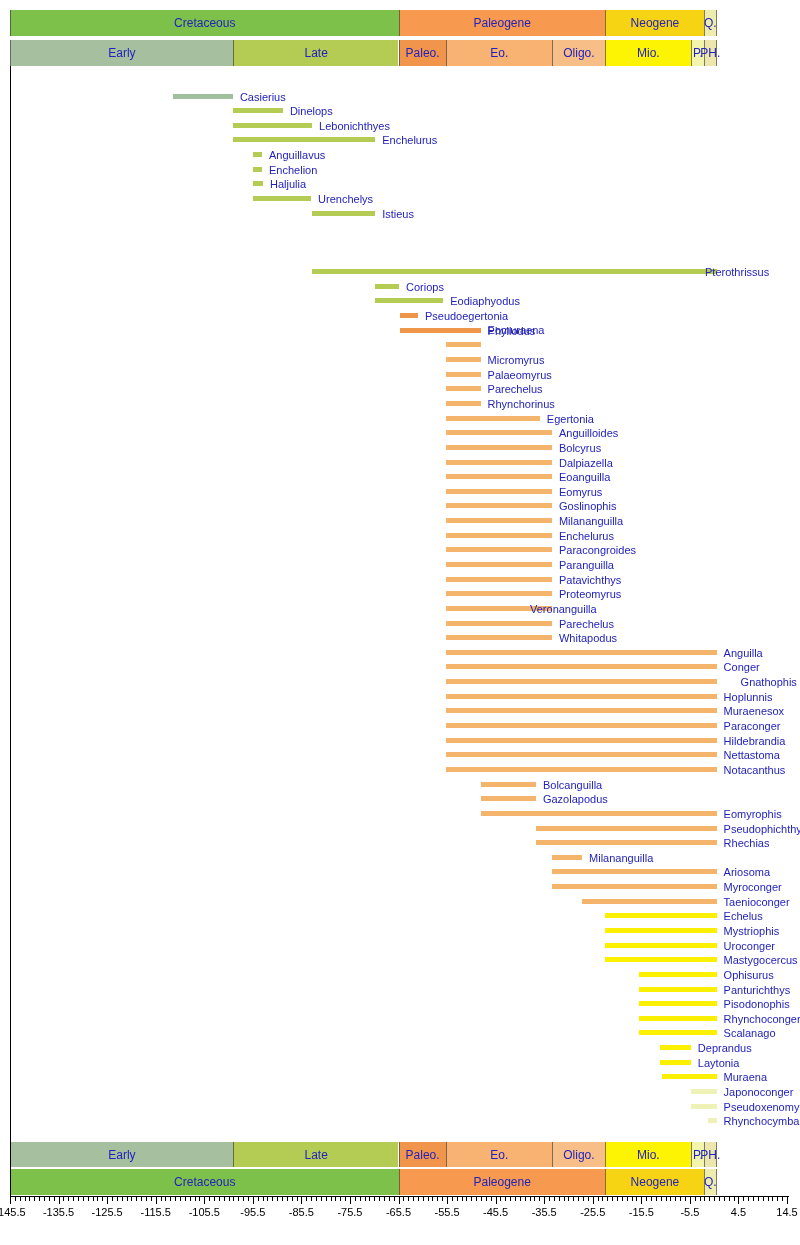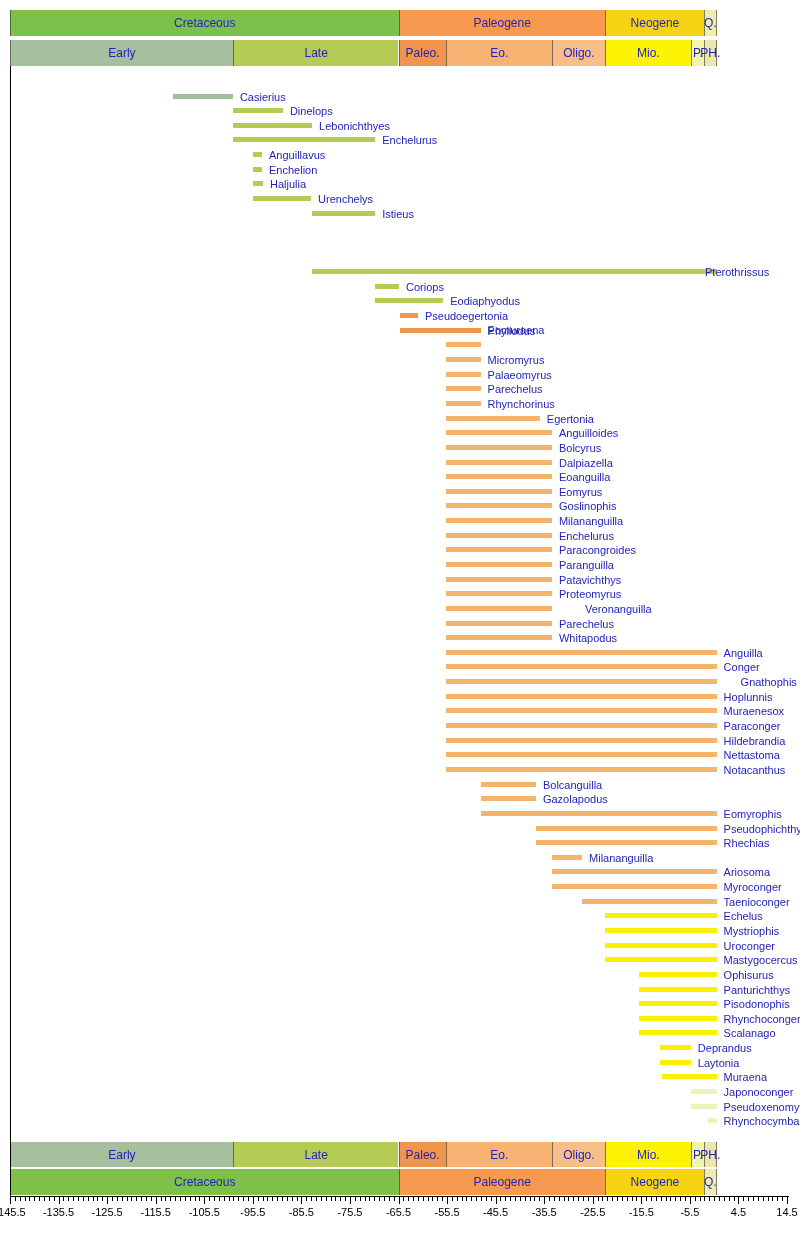--- a/index.html
+++ b/index.html
@@ -129,21 +129,21 @@
       <div class="taxon-label" style="left: 558.963px; top: 535.7px;">Enchelurus</div>
       <div class="bar" style="left: 445.61px; top: 547.34px; width: 106.353px; background: rgb(244, 180, 107);"></div>
       <div class="taxon-label" style="left: 558.963px; top: 550.34px;">Paracongroides</div>
       <div class="bar" style="left: 445.61px; top: 561.98px; width: 106.353px; background: rgb(244, 180, 107);"></div>
       <div class="taxon-label" style="left: 558.963px; top: 564.98px;">Paranguilla</div>
       <div class="bar" style="left: 445.61px; top: 576.62px; width: 106.353px; background: rgb(244, 180, 107);"></div>
       <div class="taxon-label" style="left: 558.963px; top: 579.62px;">Patavichthys</div>
       <div class="bar" style="left: 445.61px; top: 591.26px; width: 106.353px; background: rgb(244, 180, 107);"></div>
       <div class="taxon-label" style="left: 558.963px; top: 594.26px; text-align: right;">Proteomyrus</div>
       <div class="bar" style="left: 445.61px; top: 605.9px; width: 106.353px; background: rgb(244, 180, 107);"></div>
-      <div class="taxon-label" style="left: 585px; top: 608.9px;">Veronanguilla</div>
+      <div class="taxon-label" style="left: 530px; top: 608.9px;">Veronanguilla</div>
       <div class="bar" style="left: 445.61px; top: 620.54px; width: 106.353px; background: rgb(244, 180, 107);"></div>
       <div class="taxon-label" style="left: 558.963px; top: 623.54px;">Parechelus</div>
       <div class="bar" style="left: 445.61px; top: 635.18px; width: 106.353px; background: rgb(244, 180, 107);"></div>
       <div class="taxon-label" style="left: 558.963px; top: 638.18px;">Whitapodus</div>
       <div class="bar" style="left: 445.61px; top: 649.82px; width: 270.982px; background: rgb(244, 180, 107);"></div>
       <div class="taxon-label" style="left: 723.592px; top: 652.82px;">Anguilla</div>
       <div class="bar" style="left: 445.61px; top: 664.46px; width: 270.982px; background: rgb(244, 180, 107);"></div>
       <div class="taxon-label" style="left: 723.592px; top: 667.46px;">Conger</div>
       <div class="bar" style="left: 445.61px; top: 679.1px; width: 270.982px; background: rgb(244, 180, 107);"></div>
       <div class="taxon-label" style="left: 723.592px; top: 682.1px; margin-left: 17px;">Gnathophis</div>

